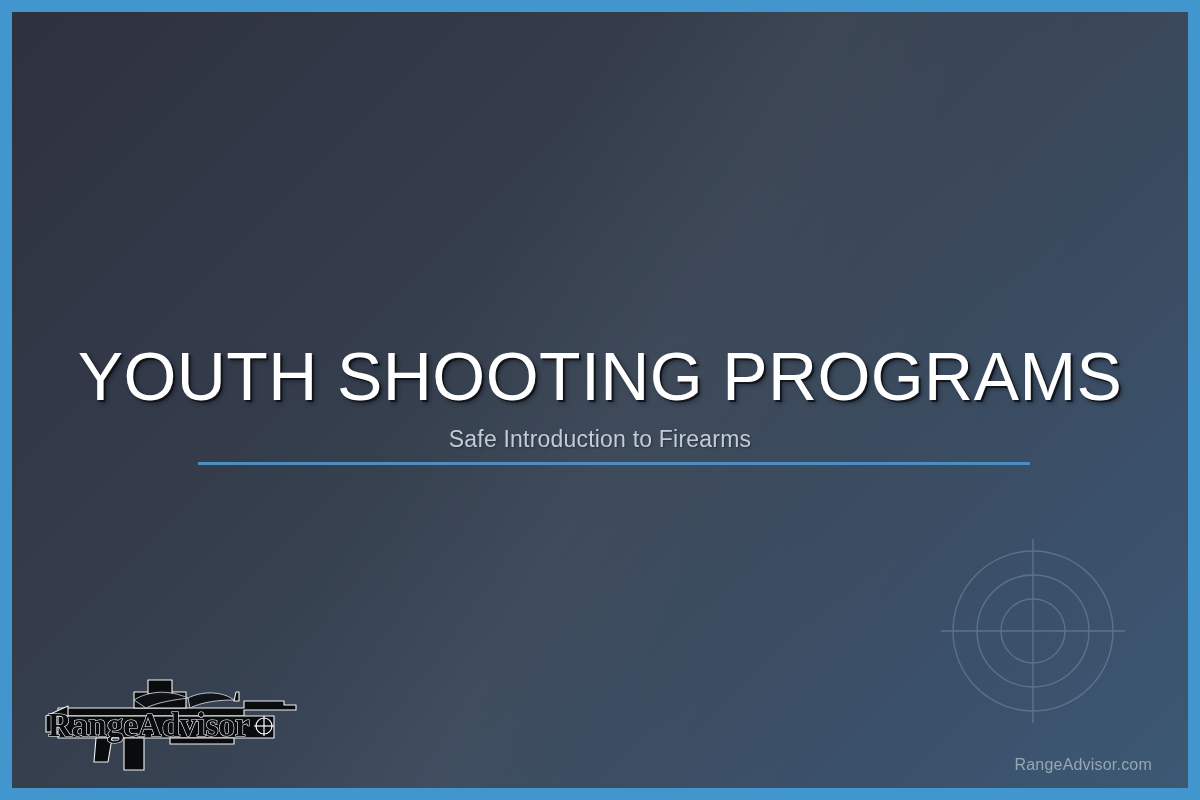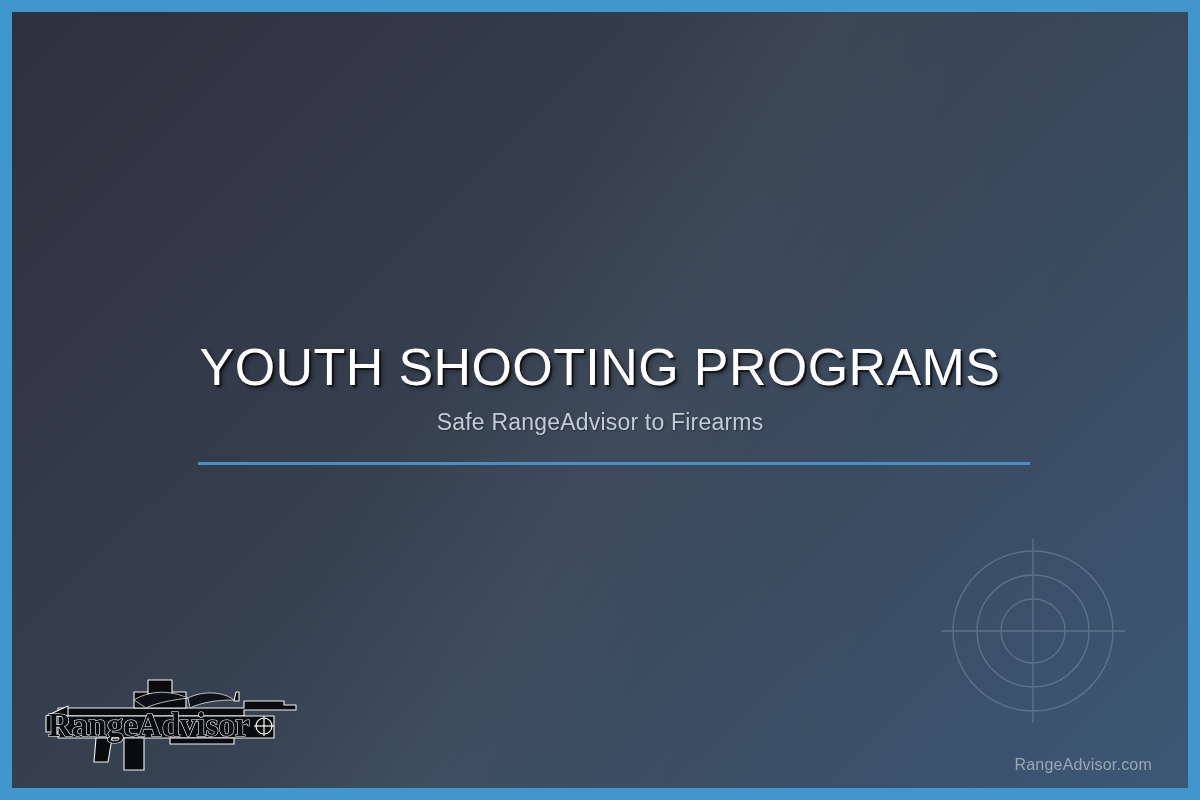--- a/index.html
+++ b/index.html
@@ -56,21 +56,21 @@
   .title-block {
     position: absolute;
     left: 0;
     right: 0;
     top: 328px;
     text-align: center;
   }
 
   .slide-title {
     margin: 0;
-    font-size: 52px;
+    font-size: 68px;
     font-weight: 400;
     letter-spacing: 0.4px;
     line-height: 1.06;
     color: #ffffff;
     text-shadow: 2px 2px 0 rgba(12,14,20,0.78),
                  3px 3px 4px rgba(0,0,0,0.40);
     white-space: nowrap;
   }
 
   .slide-subtitle {
@@ -124,21 +124,21 @@
 </head>
 <body>
 
 <div class="slide">
   <div class="slide-canvas">
 
     <div class="sheen"></div>
 
     <div class="title-block">
       <h1 class="slide-title">YOUTH SHOOTING PROGRAMS</h1>
-      <p class="slide-subtitle">Safe RangeAdvisor to Firearms</p>
+      <p class="slide-subtitle">Safe Introduction to Firearms</p>
     </div>
 
     <div class="title-rule"></div>
 
     <svg class="crosshair" viewBox="0 0 200 200">
       <g fill="none" stroke="#a9bccd" stroke-width="1.4">
         <circle cx="100" cy="100" r="80"></circle>
         <circle cx="100" cy="100" r="56"></circle>
         <circle cx="100" cy="100" r="32"></circle>
         <line x1="100" y1="8" x2="100" y2="192"></line>

